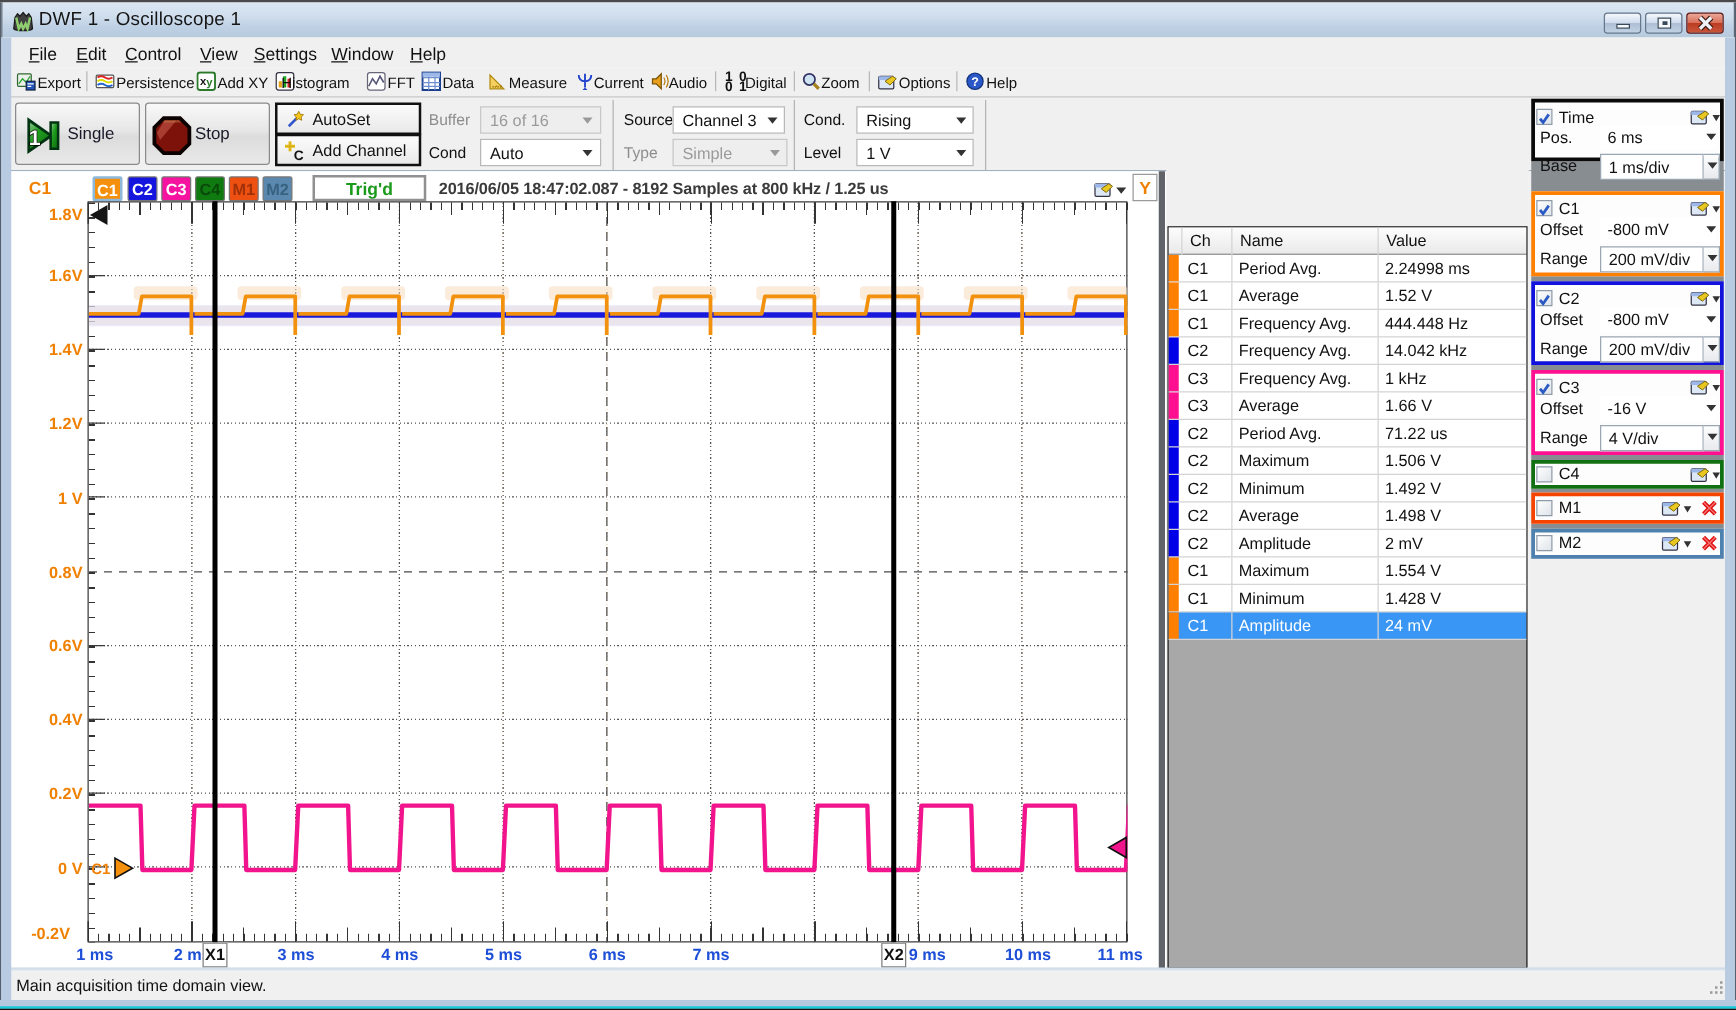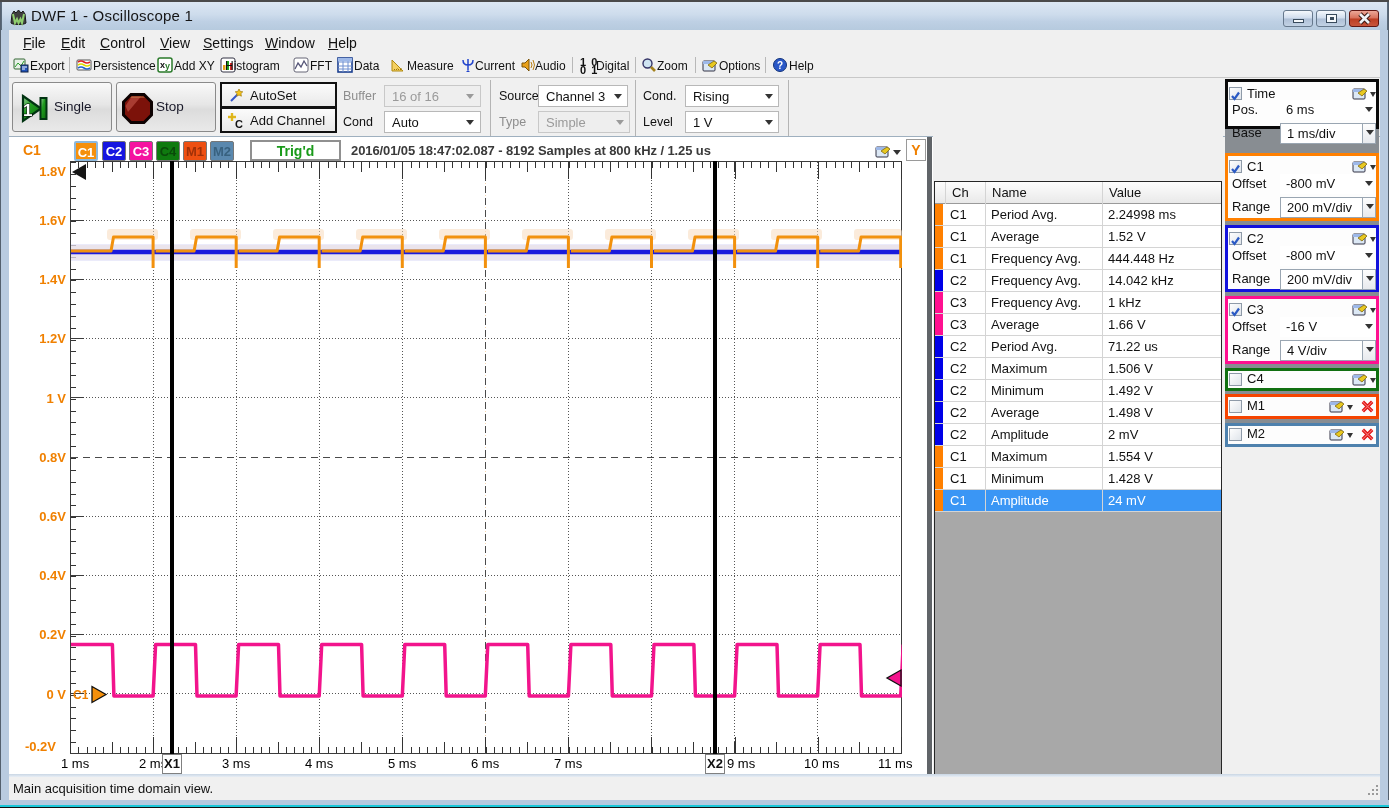--- a/index.html
+++ b/index.html
@@ -41,21 +41,21 @@
 .chbtn{position:absolute;top:4px;width:24px;height:20px;border:1px solid #777;border-radius:2px;color:#fff;font-weight:bold;font-size:13px;text-align:center;padding-top:2px}
 
 #grid{left:70px;top:161px;width:832px;height:593px;border:1px solid #3c3c3c}
 .hdot{position:absolute;left:0;width:831px;height:1px;background:repeating-linear-gradient(90deg,#555 0 1px,transparent 1px 3px)}
 .hdash{position:absolute;left:0;width:831px;height:1px;background:repeating-linear-gradient(90deg,#4a4a4a 0 7px,transparent 7px 12px)}
 .vdot{position:absolute;top:0;width:1px;height:592px;background:repeating-linear-gradient(180deg,#555 0 1px,transparent 1px 3px)}
 .vdash{position:absolute;top:0;width:1px;height:592px;background:repeating-linear-gradient(180deg,#4a4a4a 0 7px,transparent 7px 12px)}
 .vpeach{position:absolute;top:0;width:1px;height:592px;background:repeating-linear-gradient(180deg,rgba(244,180,110,.55) 0 1px,transparent 1px 3px)}
 .solidseg{position:absolute;left:0;width:13px;height:1px;background:#3c3c3c}
 .ylab{position:absolute;font-size:13px;font-weight:bold;color:#f08000;text-align:right;width:40px}
-.xlab{position:absolute;font-size:13px;font-weight:normal;color:#000000}
+.xlab{position:absolute;font-size:13px;font-weight:bold;color:#1d4ed8}
 .cursor{position:absolute;top:161px;width:4px;height:593px;background:#000}
 .curlab{position:absolute;top:754px;width:20px;height:20px;background:#fff;border:1px solid #808080;font-size:13px;font-weight:bold;color:#111;text-align:center;padding-top:1px}
 
 #meas{left:933px;top:136px;width:290px;height:640px;background:#f0f0f0}
 #meastitle{left:0;top:0;width:290px;height:20px;background:linear-gradient(180deg,#9db7d0,#8ba7c3);border:1px solid #7e99b5;font-size:13px;color:#0a0f14;padding:2px 0 0 8px}
 #meastb{left:0;top:20px;width:290px;height:25px;background:linear-gradient(180deg,#fdfdfd,#e9edf1)}
 #mtable{left:1px;top:45px;width:288px;height:594px;border:1px solid #262626;background:#a8a8a8}
 .mhead{position:absolute;left:0;top:0;height:22px;background:linear-gradient(180deg,#fdfdfd,#e9e9e9);border-bottom:1px solid #9a9a9a;font-size:13px;color:#111;padding-top:3px}
 .mrow{position:absolute;left:0;height:22px;background:#fff;font-size:13px;color:#111}
 .chip{position:absolute;left:0;top:0;width:8px;height:22px}
@@ -232,21 +232,21 @@
 </div>
 <div class="abs" id="plotpanel">
 <span style="position:absolute;left:21px;top:5px;font-size:14px;font-weight:bold;color:#f08000">C1</span>
 <div class="chbtn" style="left:72px;background:#f5900c;border:2px solid #8cb8dc">C1</div>
 <div class="chbtn" style="left:100px;background:#1515e0">C2</div>
 <div class="chbtn" style="left:127px;background:#f513a0">C3</div>
 <div class="chbtn" style="left:154px;background:#0f7a0f;color:#0a4a0a">C4</div>
 <div class="chbtn" style="left:181px;background:#ee5012;color:#a03108">M1</div>
 <div class="chbtn" style="left:208px;background:#5a88ae;color:#38617f">M2</div>
 <div style="position:absolute;left:248px;top:3px;width:91px;height:21px;border:2px solid #909090;background:#fff;text-align:center;font-size:14px;font-weight:bold;color:#1a9a1a;padding-top:1px">Trig'd</div>
-<span style="position:absolute;left:349px;top:6px;font-size:13px;font-weight:bold;color:#3a3a3a;letter-spacing:-0.1px">2016/01/05 18:47:02.087 - 8192 Samples at 800 kHz / 1.25 us</span>
+<span style="position:absolute;left:349px;top:6px;font-size:13px;font-weight:bold;color:#3a3a3a;letter-spacing:-0.1px">2016/06/05 18:47:02.087 - 8192 Samples at 800 kHz / 1.25 us</span>
 <svg style="position:absolute;left:873px;top:6px" width="16" height="16" viewBox="0 0 16 16">
         <rect x="1" y="4" width="12" height="10" rx="1" fill="#dce8f5" stroke="#334"></rect>
         <rect x="1" y="4" width="12" height="3" fill="#9db8e8"></rect>
         <path d="M6 8l6-4 3 2-5 5z" fill="#e8c820" stroke="#806810" stroke-width="0.8"></path>
       </svg>
 <div class="arr" style="left:891px;top:13px"></div>
 <div style="position:absolute;left:904px;top:2px;width:20px;height:22px;border:1px solid #9a9a9a;background:#fff;text-align:center;font-size:14px;font-weight:bold;color:#f08000;padding-top:2px">Y</div>
 </div>
 
 <div class="abs ylab" style="left:26px;top:164px">1.8V</div>

